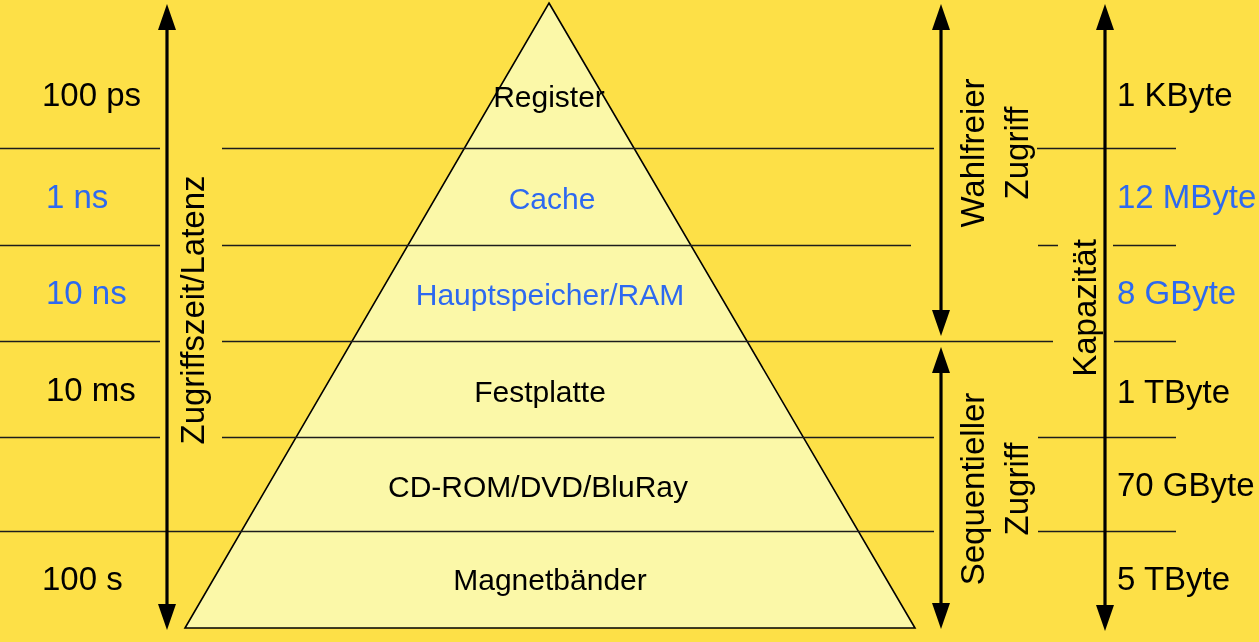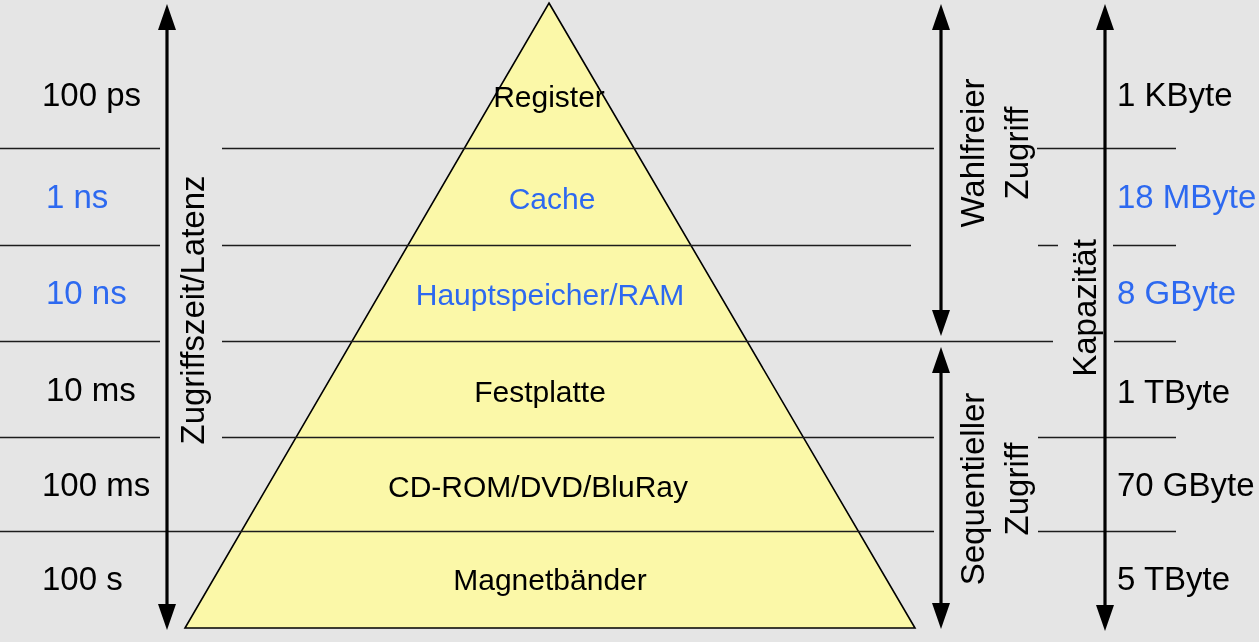--- a/index.html
+++ b/index.html
@@ -1,20 +1,20 @@
 <!DOCTYPE html>
 <html><head>
 <meta charset="utf-8">
 <style>
   html, body { margin: 0; padding: 0; background: #ffffff; }
   .stage {
     position: relative;
     width: 1259px;
     height: 642px;
-    background: #e5e5e5;
+    background: #fde047;
     font-family: "Liberation Sans", "DejaVu Sans", sans-serif;
     overflow: hidden;
   }
   .stage svg { position: absolute; left: 0; top: 0; }
   .lbl {
     position: absolute;
     font-size: 33px;
     color: #000000;
     white-space: nowrap;
     line-height: 1.1;
@@ -66,32 +66,31 @@
       <line x1="1105" y1="28" x2="1105" y2="607" stroke="#000000" stroke-width="3.2"></line>
       <polygon points="1105,4 1096,30 1114,30" fill="#000000"></polygon>
       <polygon points="1105,631 1096,605 1114,605" fill="#000000"></polygon>
     </g>
   </svg>
 
   <div class="lbl vmid" style="left:42px; top:95px;">100 ps</div>
   <div class="lbl vmid blue" style="left:46px; top:197px;">1 ns</div>
   <div class="lbl vmid blue" style="left:46px; top:293px;">10 ns</div>
   <div class="lbl vmid" style="left:46px; top:390px;">10 ms</div>
-  <div class="lbl vmid" style="left:42px; top:485px;">100 ms</div>
   <div class="lbl vmid" style="left:42px; top:579px;">100 s</div>
 
   <div class="lbl lvl center" style="left:549px; top:96px;">Register</div>
   <div class="lbl lvl center blue" style="left:552px; top:198px;">Cache</div>
   <div class="lbl lvl center blue" style="left:550px; top:294px;text-align:right;">Hauptspeicher/RAM</div>
   <div class="lbl lvl center" style="left:540px; top:391px;">Festplatte</div>
   <div class="lbl lvl center" style="left:538px; top:486px;">CD-ROM/DVD/BluRay</div>
   <div class="lbl lvl center" style="left:550px; top:579px;text-align:right;">Magnetbänder</div>
 
   <div class="lbl vmid" style="left:1117px; top:95px;">1 KByte</div>
-  <div class="lbl vmid blue" style="left:1117px; top:197px;">18 MByte</div>
+  <div class="lbl vmid blue" style="left:1117px; top:197px;">12 MByte</div>
   <div class="lbl vmid blue" style="left:1117px; top:293px;">8 GByte</div>
   <div class="lbl vmid" style="left:1117px; top:392px;">1 TByte</div>
   <div class="lbl vmid" style="left:1117px; top:485px;">70 GByte</div>
   <div class="lbl vmid" style="left:1117px; top:579px;">5 TByte</div>
 
   <div class="lbl rot" style="left:193px; top:310px;">Zugriffszeit/Latenz</div>
 
   <div class="lbl rot" style="left:995px; top:153px;">
     <div>Wahlfreier</div>
     <div>Zugriff</div>

